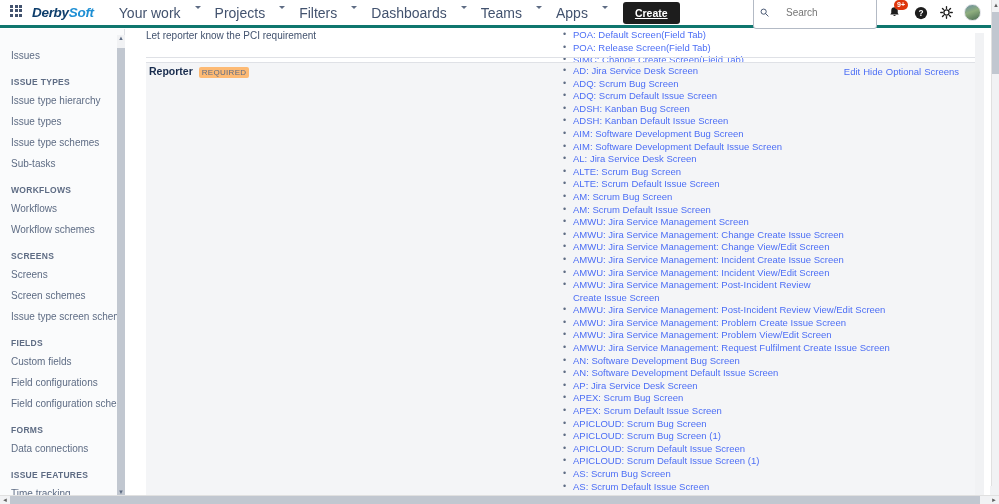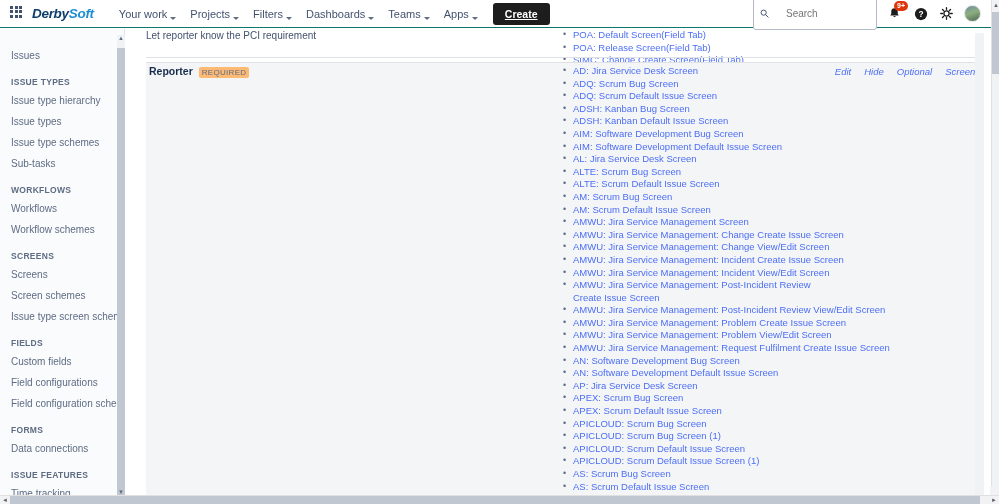--- a/index.html
+++ b/index.html
@@ -10,21 +10,21 @@
     background: #ffffff;
     color: #172b4d;
   }
   body { position: relative; }
 
   
   .topnav {
     position: absolute; top: 0; left: 0;
     width: 991px; height: 28px;
     background: #ffffff;
-    border-bottom: 1px solid #0f766e;
+    border-bottom: 3px solid #0f766e;
     display: flex; align-items: center;
     padding: 0 6px;
     z-index: 30;
   }
   .app-switcher {
     width: 16px; height: 16px;
     display: grid; grid-template-columns: repeat(3, 3px);
     grid-template-rows: repeat(3, 3px);
     gap: 1.5px;
     margin: 0 6px 0 4px;
@@ -35,24 +35,24 @@
     font-size: 13.5px; font-weight: bold; font-style: italic;
     letter-spacing: -0.3px;
     margin-right: 18px;
     white-space: nowrap;
     cursor: pointer;
   }
   .brand .b1 { color: #0d3d6b; }
   .brand .b2 { color: #1e8fd4; }
 
   .navitem {
-    font-size: 11px; color: #42526e;
+    font-size: 14px; color: #42526e;
     padding: 4px 7px; border-radius: 3px;
     white-space: nowrap; cursor: pointer;
-    display: flex; align-items: flex-end; gap: 3px;
+    display: flex; align-items: flex-start; gap: 14px;
   }
   .caret {
     width: 0; height: 0;
     border-left: 3px solid transparent;
     border-right: 3px solid transparent;
     border-top: 3.5px solid #5e6c84;
     display: inline-block;
     margin-top: 1px;
   }
   .create-btn {
@@ -188,22 +188,22 @@
     white-space: nowrap;
   }
   .scr-item.wrap { white-space: normal; }
   .scr-item::before {
     content: "•";
     position: absolute; left: 2px; top: -1px;
     color: #5e6c84; font-size: 9px;
   }
 
   .actions {
-    position: absolute; top: 37px; right: 11px;
-    display: flex; gap: 13px; font-style: italic;
+    position: absolute; top: 37px; right: 32px;
+    display: flex; gap: 3px;
   }
   .actions a {
     font-size: 9.5px; color: #4c6ef5;
     text-decoration: none; cursor: pointer;
     white-space: nowrap;
   }
 
   
   .panel-scroll {
     position: absolute; top: 33px; left: 975px;

